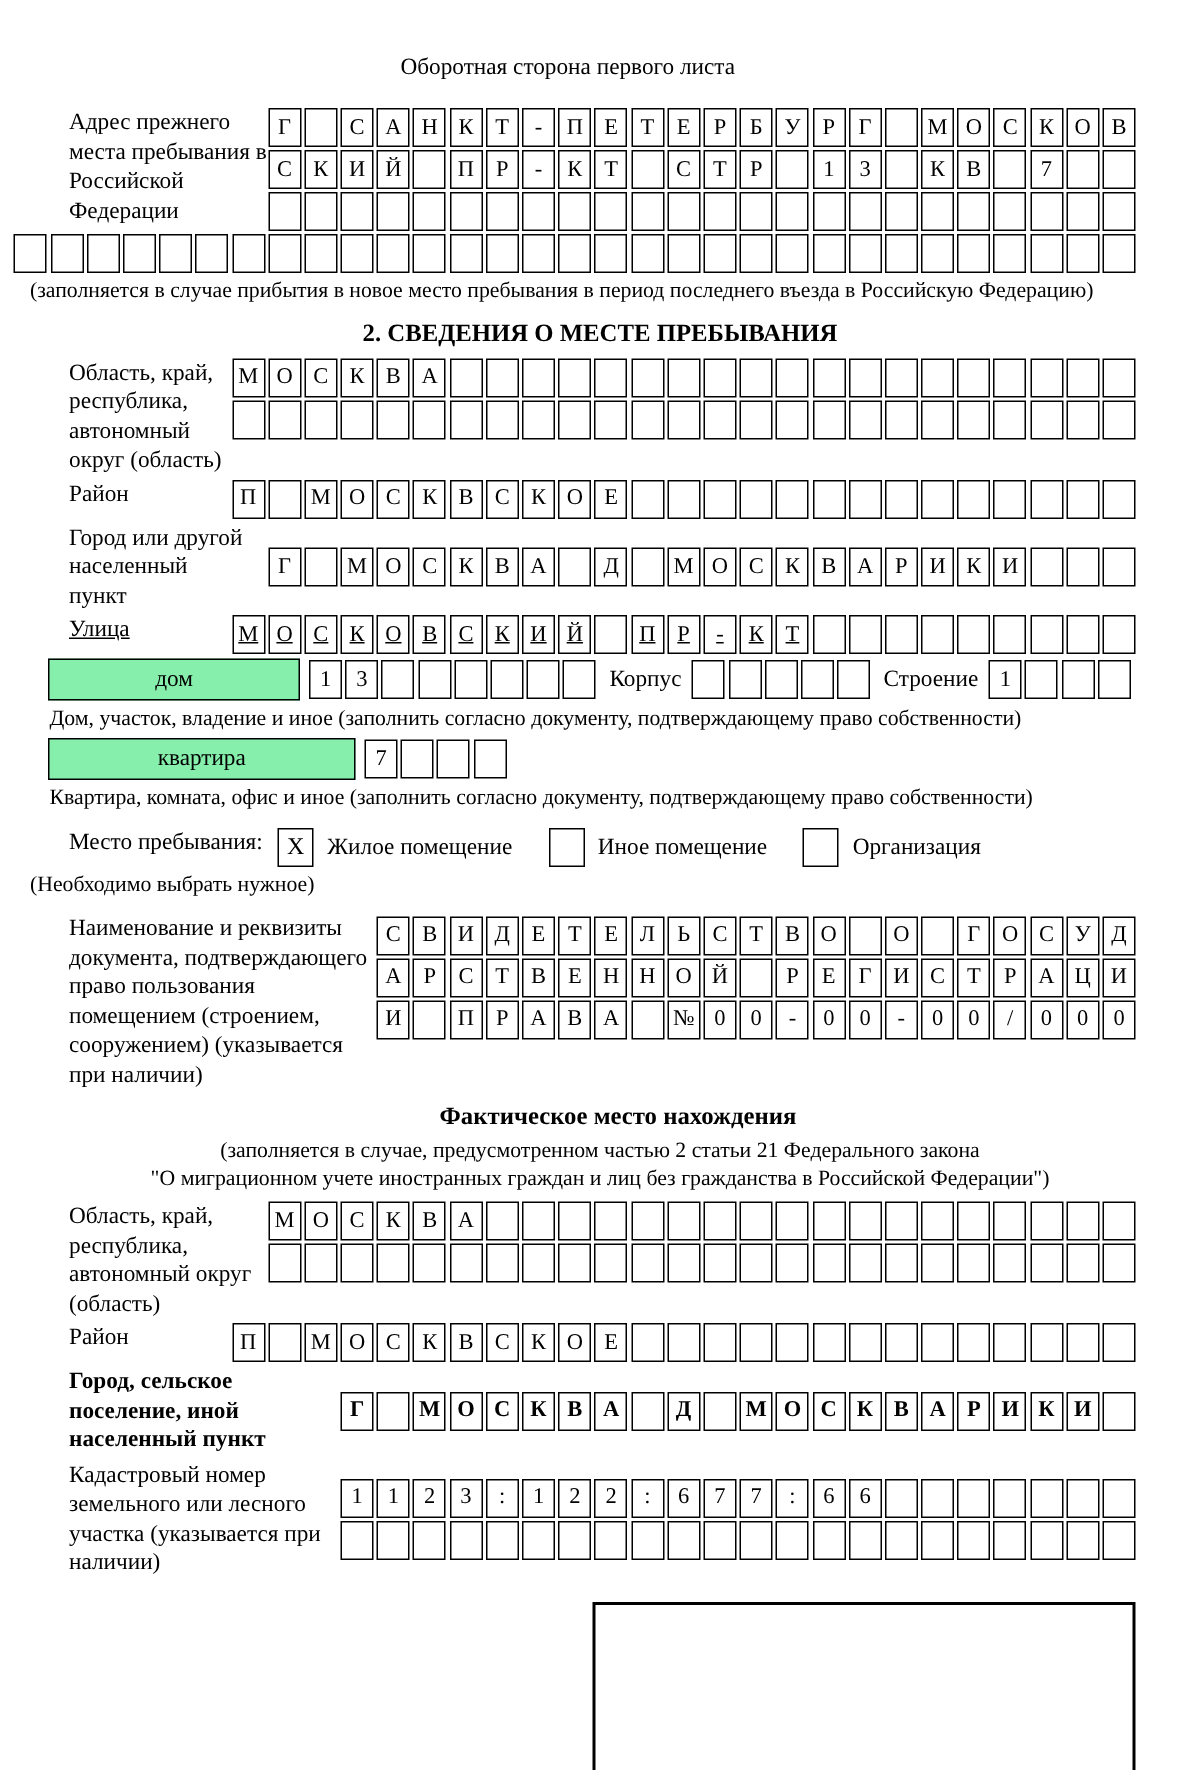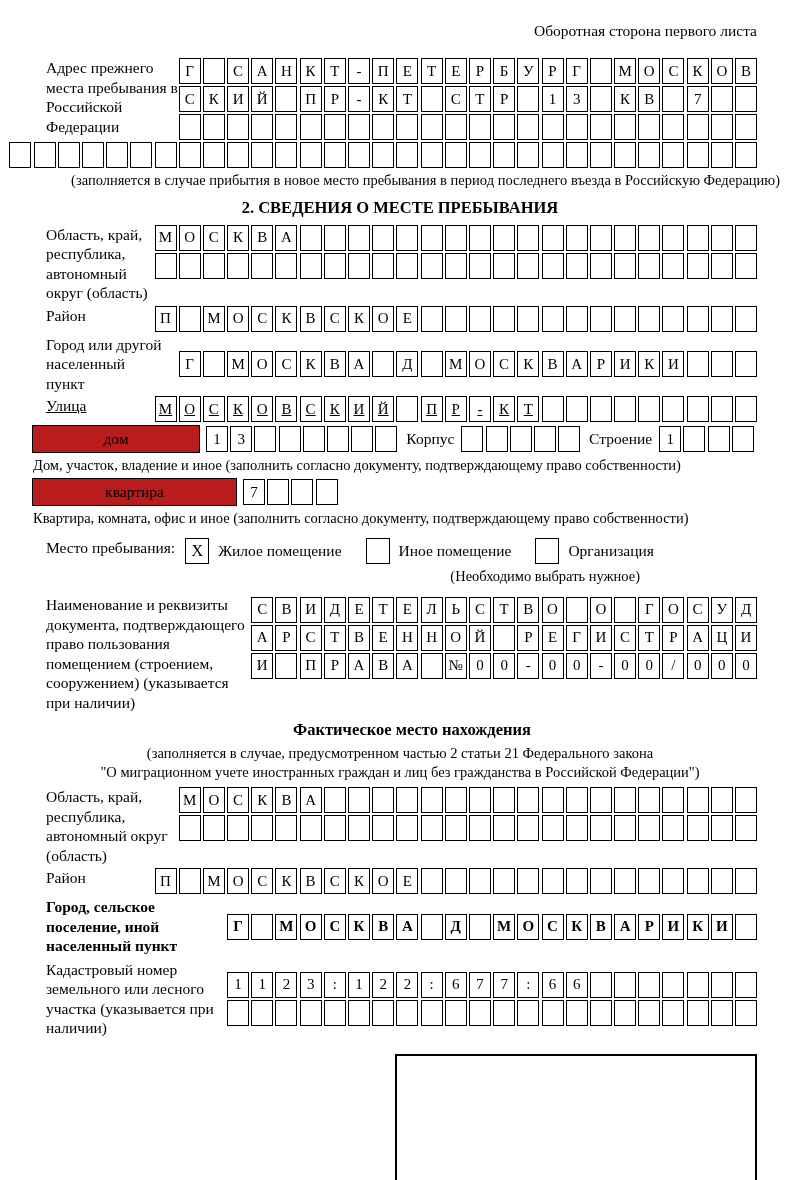--- a/index.html
+++ b/index.html
@@ -3,21 +3,21 @@
 <meta charset="utf-8">
 <style>
   html,body { margin:0; padding:0; background:#fff; }
   body {
     width:800px; height:1180px;
     font-family:"Liberation Serif","DejaVu Serif",serif;
     color:#000; overflow:hidden;
   }
   .page { width:800px; height:1180px; position:relative; }
 
-  .header-note { text-align:right; font-size:15.5px; margin:22px 43px 0 0; }
+  .header-note { text-align:center; font-size:15.5px; margin:36px 43px 0 0; }
 
   .frow { display:flex; align-items:flex-start; }
   .m-content { margin:0 43px 0 46px; }
   .m-full { margin:2px 43px 0 5px; display:flex; justify-content:flex-end; }
   .m-house { margin:3px 43px 0 32px; display:flex; align-items:center; }
 
   .flabel { font-size:15.5px; line-height:1.26; }
   .w132 { max-width:132px; }
   .w112 { max-width:112px; }
   .w150 { max-width:118px; }
@@ -28,29 +28,29 @@
   .boxes { display:flex; gap:2.2px; justify-content:flex-end; }
   .cb {
     flex:none; width:22px; height:26px; border:1.7px solid #000;
     box-sizing:border-box; display:flex; align-items:center; justify-content:center;
     font-size:15px; line-height:1; background:#fff;
   }
 
   .bigbox {
     border:1.7px solid #000; height:28px; box-sizing:border-box;
     display:flex; align-items:center; justify-content:center;
-    font-size:15.5px; flex:none; background:#b91c1c;
+    font-size:15.5px; flex:none; background:#86efac;
   }
   .bb-house { width:168px; }
   .bb-flat  { width:205px; }
   .hlabel { font-size:15.5px; margin:0 7px 0 9px; flex:none; }
   .gap6 { width:6px; flex:none; }
 
   .caption { font-size:14.5px; line-height:1.3; }
-  .center { text-align:right; margin:3px 20px 0 20px; }
+  .center { text-align:left; margin:3px 20px 0 20px; }
   .leftcap { margin:3px 0 0 33px; }
 
   .sec-title { text-align:center; font-weight:bold; font-size:16.5px; margin:8px 0 7px 0; }
 
   .stay { margin-top:10px; align-items:flex-start; }
   .stay .flabel { margin-right:10px; }
   .opt { display:flex; align-items:center; margin-right:14px; }
   .cbx {
     flex:none; width:24px; height:26px; border:1.7px solid #000; box-sizing:border-box;
     display:flex; align-items:center; justify-content:center; font-size:16px; margin-right:9px;

